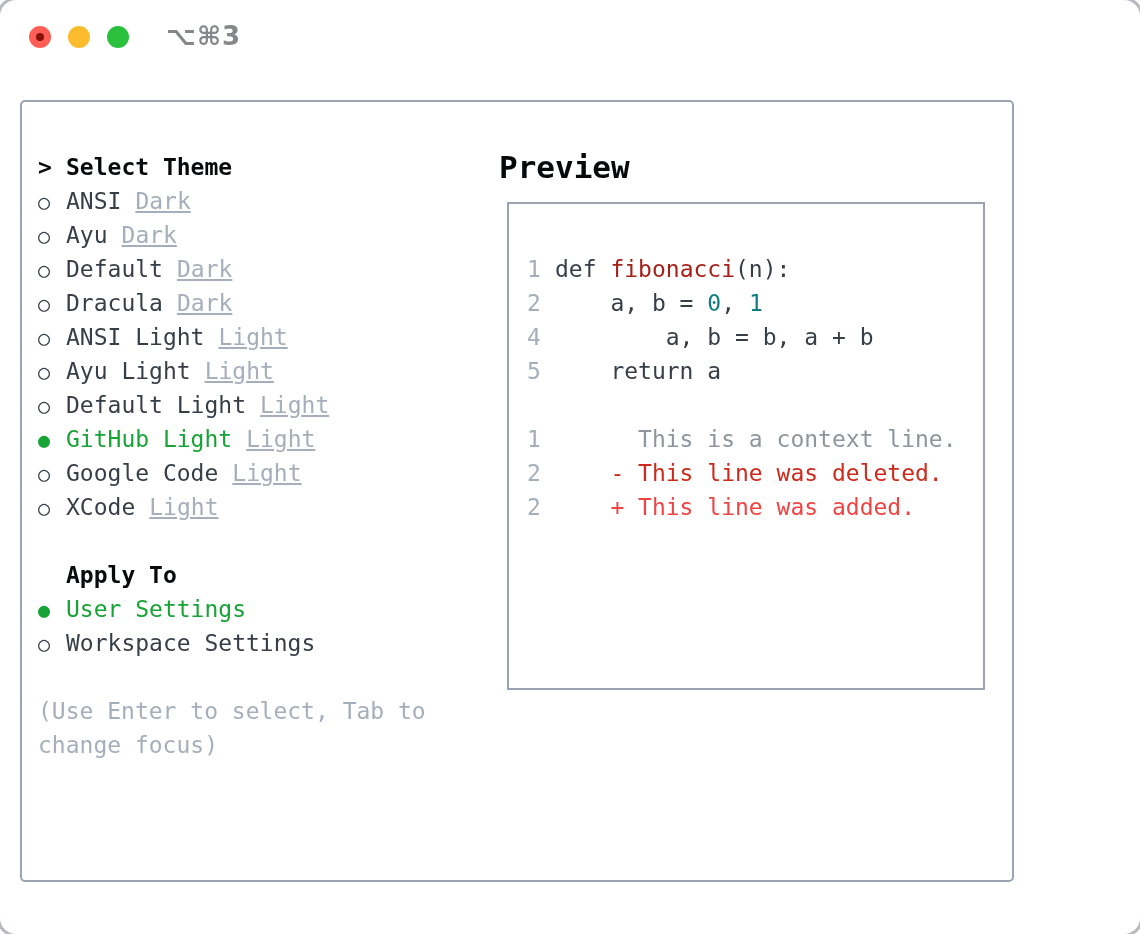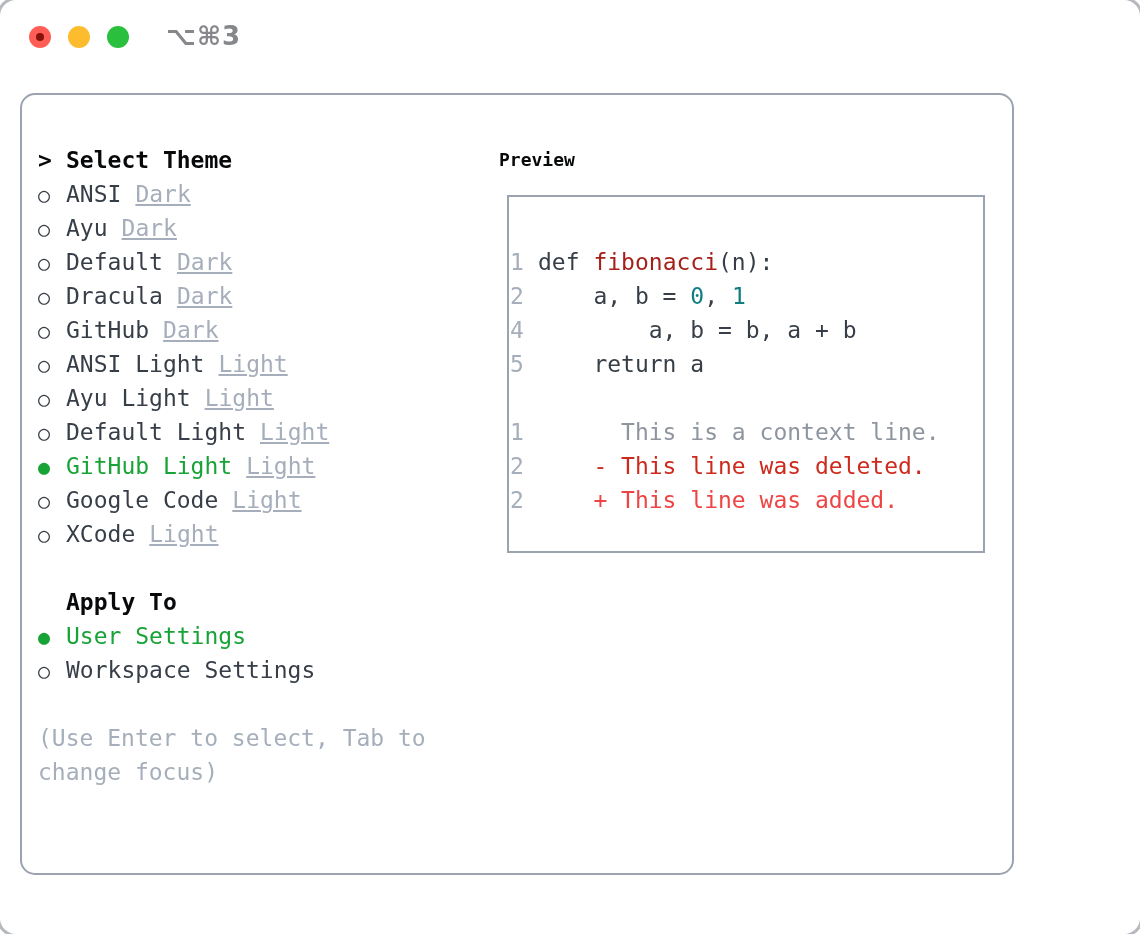--- a/index.html
+++ b/index.html
@@ -19,46 +19,46 @@
   .light.red .dot{position:absolute;left:7px;top:7px;width:8px;height:8px;border-radius:50%;background:#86120a;}
   .light.yellow{background:#fdbc2e;}
   .light.green{background:#2ac03e;}
   .window-title{
     position:absolute;left:166px;top:21px;
     font-family:"DejaVu Sans", sans-serif;
     font-size:26px;font-weight:bold;color:#85878b;letter-spacing:1px;
   }
   
   .panel{
-    position:absolute;left:20px;top:93px;width:994px;height:782px;
-    border:2px solid #9aa3af;border-radius:15px;background:#fff;box-sizing:border-box;
+    position:absolute;left:20px;top:100px;width:994px;height:782px;
+    border:2px solid #9aa3af;border-radius:5px;background:#fff;box-sizing:border-box;
   }
   .left{
     position:absolute;left:16px;top:48px;
     font-size:23px;line-height:34px;color:#373e47;
   }
   .ln{height:34px;white-space:pre;}
   .seg{white-space:pre;}
   .prompt,.marker,.indent{display:inline-block;width:28px;white-space:pre;}
   .marker{font-size:20px;}
   .heading{font-weight:bold;color:#08090b;}
   .prompt{font-weight:bold;color:#08090b;}
   .muted{color:#a5aeba;}
   .variant{margin-left:14px;color:#a5aeba;text-decoration:underline;}
   .row .marker,.row .name{color:#373e47;}
   .row.selected .marker,.row.selected .name{color:#17a336;}
   
   .preview-heading{
     position:absolute;left:477px;top:48px;
-    font-size:18px;line-height:34px;font-weight:bold;color:#08090b;
+    font-size:31px;line-height:34px;font-weight:bold;color:#08090b;
   }
   .preview-box{
-    position:absolute;left:485px;top:100px;width:478px;height:358px;
+    position:absolute;left:485px;top:100px;width:478px;height:488px;
     border:2px solid #9aa3af;box-sizing:border-box;background:#fff;
-    padding:48px 0 0 1px;font-size:23px;line-height:34px;overflow:hidden;
+    padding:48px 0 0 18px;font-size:23px;line-height:34px;overflow:hidden;
   }
   .num{display:inline-block;width:28px;color:#a5aeba;}
   .t-plain{color:#373e47;}
   .t-func{color:#a62019;}
   .t-num{color:#0e7e80;}
   .t-builtin{color:#1a9bd7;}
   .t-context{color:#8e959e;text-align:center;}
   .t-del{color:#cd2a1d;}
   .t-add{color:#ef4444;}
 </style>
@@ -84,21 +84,20 @@
 
       <div class="ln row"><span class="marker">○</span><span class="seg name">ANSI</span><span class="seg variant">Dark</span></div>
 
 
       <div class="ln row"><span class="marker">○</span><span class="seg name">Ayu</span><span class="seg variant">Dark</span></div>
 
       <div class="ln row"><span class="marker">○</span><span class="seg name">Default</span><span class="seg variant">Dark</span></div>
 
       <div class="ln row"><span class="marker">○</span><span class="seg name">Dracula</span><span class="seg variant">Dark</span></div>
 
-      <div class="ln row"><span class="marker">○</span><span class="seg name">GitHub</span><span class="seg variant">Dark</span></div>
 
       <div class="ln row"><span class="marker">○</span><span class="seg name">ANSI Light</span><span class="seg variant">Light</span></div>
 
       <div class="ln row"><span class="marker">○</span><span class="seg name">Ayu Light</span><span class="seg variant">Light</span></div>
 
       <div class="ln row"><span class="marker">○</span><span class="seg name">Default Light</span><span class="seg variant">Light</span></div>
 
       <div class="ln row selected"><span class="marker">●</span><span class="seg name">GitHub Light</span><span class="seg variant">Light</span></div>
 
       <div class="ln row"><span class="marker">○</span><span class="seg name">Google Code</span><span class="seg variant">Light</span></div>

